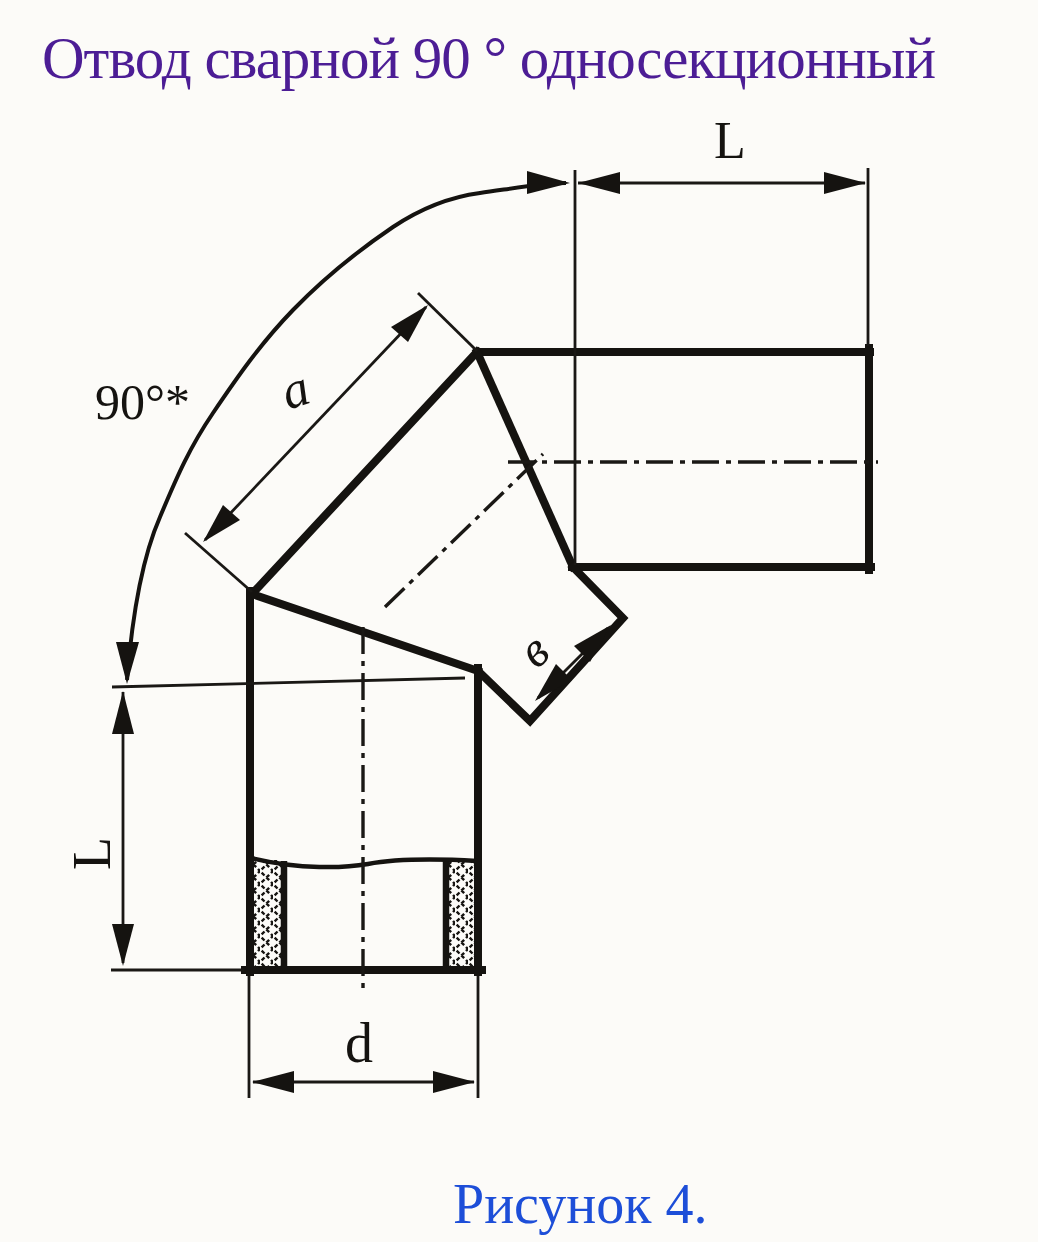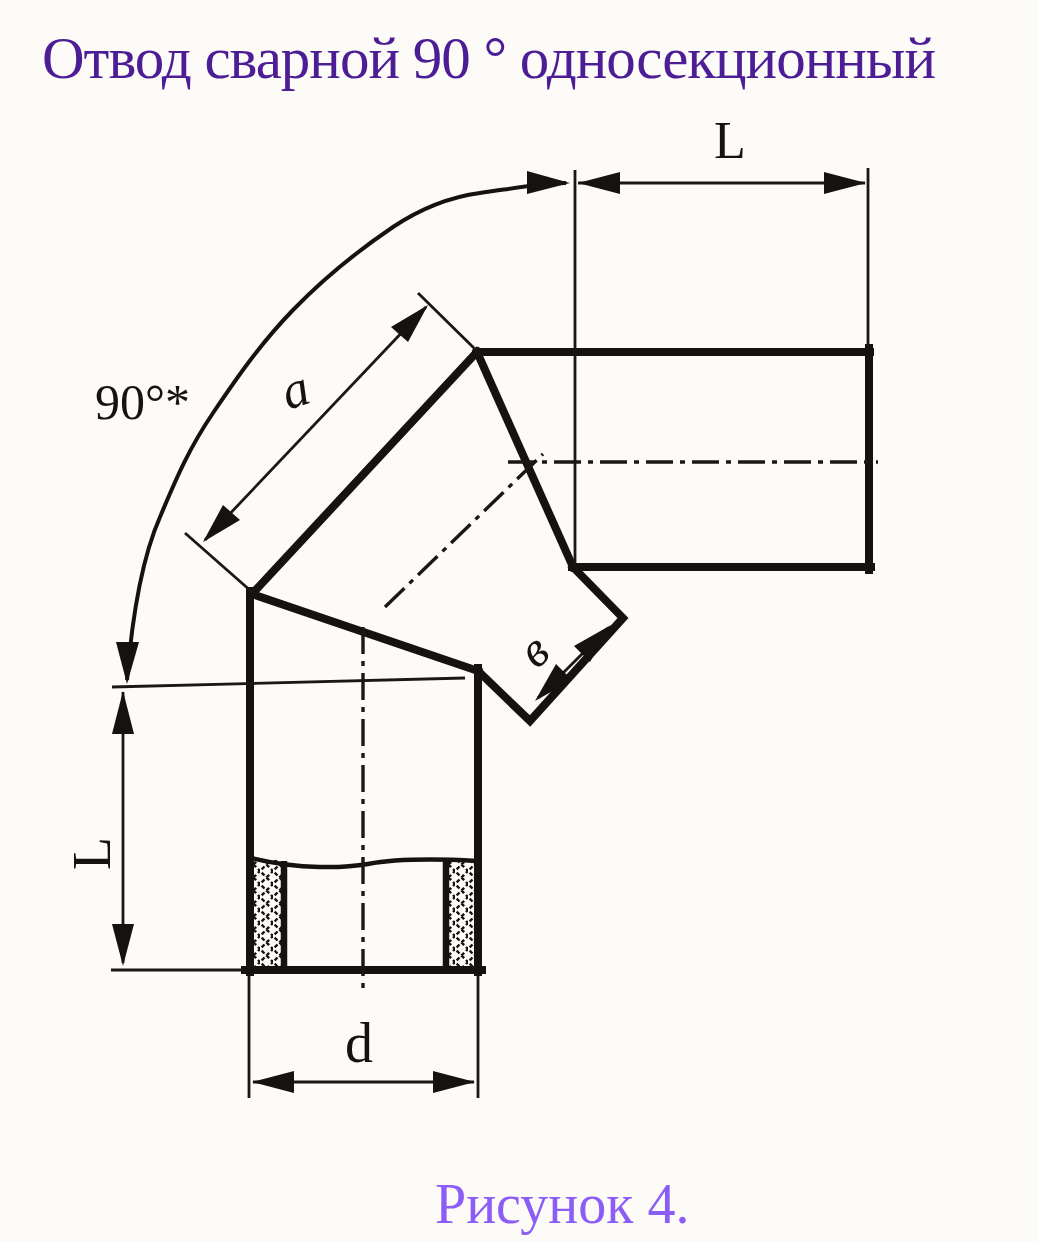--- a/index.html
+++ b/index.html
@@ -20,24 +20,24 @@
     left:42px;top:24px;
     width:960px;
     font-size:59px;
     letter-spacing:-1px;
     white-space:nowrap;
     color:#4c1d95;
     font-family:Liberation Serif, serif;
   }
   .doc-caption{
     position:absolute;
-    left:435px;top:1172px;
+    left:453px;top:1172px;
     font-size:56px;
     white-space:nowrap;
-    color:#8b5cf6;
+    color:#1d4ed8;
   }
   svg.drawing{position:absolute;left:0;top:0;}
   .ink-thick{stroke:#151310;stroke-width:8;fill:none;stroke-linecap:square;stroke-linejoin:miter;}
   .ink-med{stroke:#151310;stroke-width:6.5;fill:none;stroke-linecap:butt;}
   .ink-break{stroke:#151310;stroke-width:4.5;fill:none;stroke-linecap:butt;}
   .ink-thin{stroke:#1a1815;stroke-width:2.8;fill:none;stroke-linecap:butt;}
   .ink-arc{stroke:#151310;stroke-width:4;fill:none;stroke-linecap:butt;}
   .ink-center{stroke:#1a1815;stroke-width:3.4;fill:none;stroke-dasharray:27 7 5 7;stroke-linecap:butt;}
   .arrow{fill:#151310;stroke:none;}
   .dim-label{fill:#151310;font-family:"Liberation Serif","DejaVu Serif",serif;}

